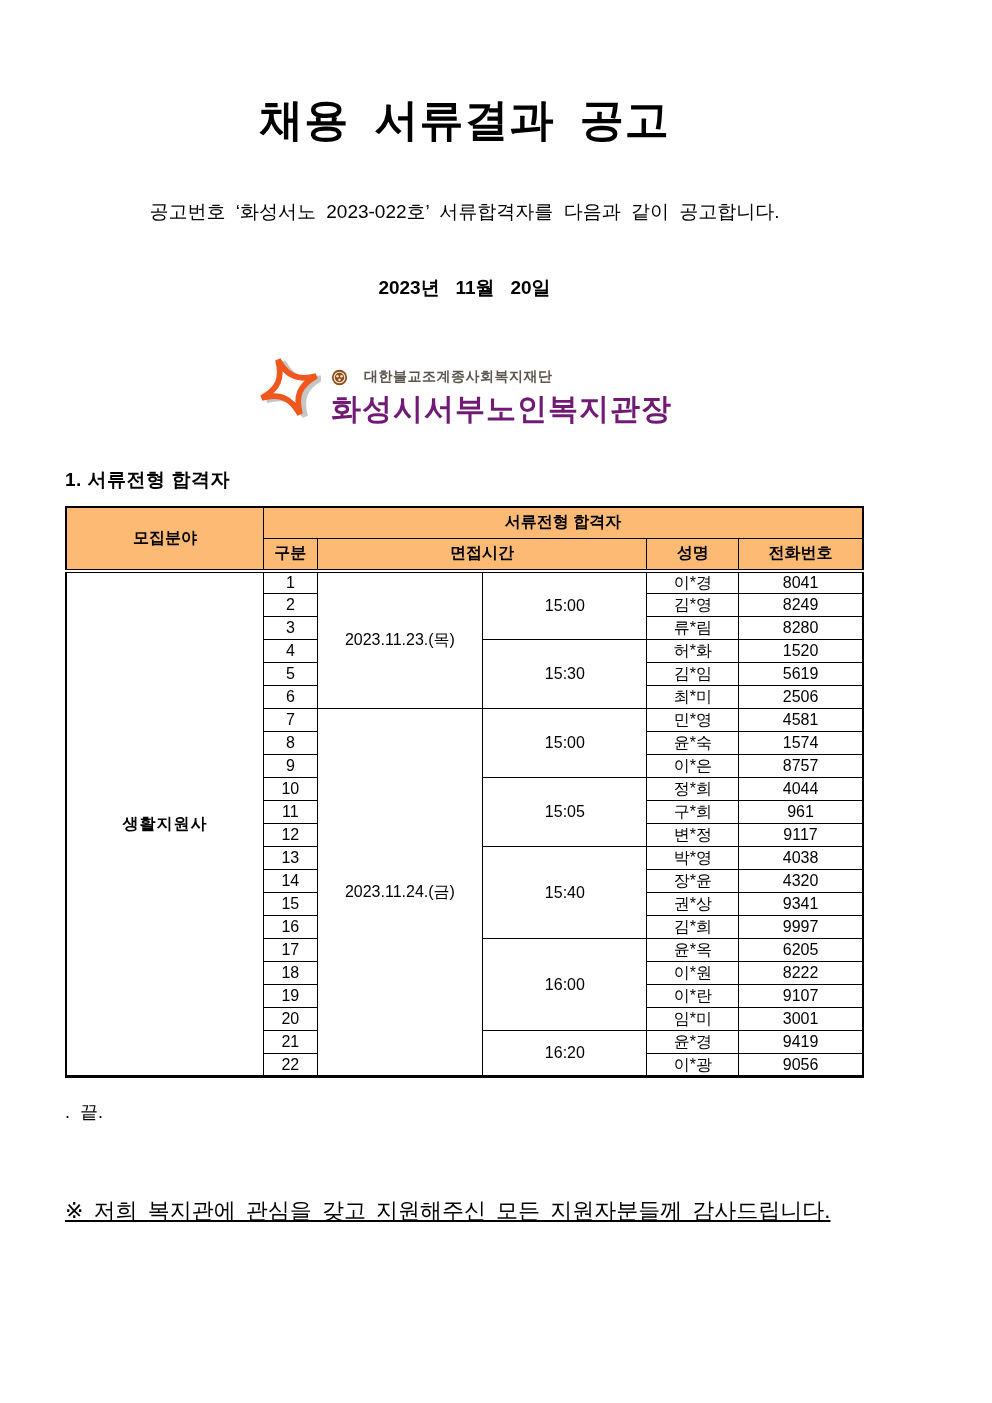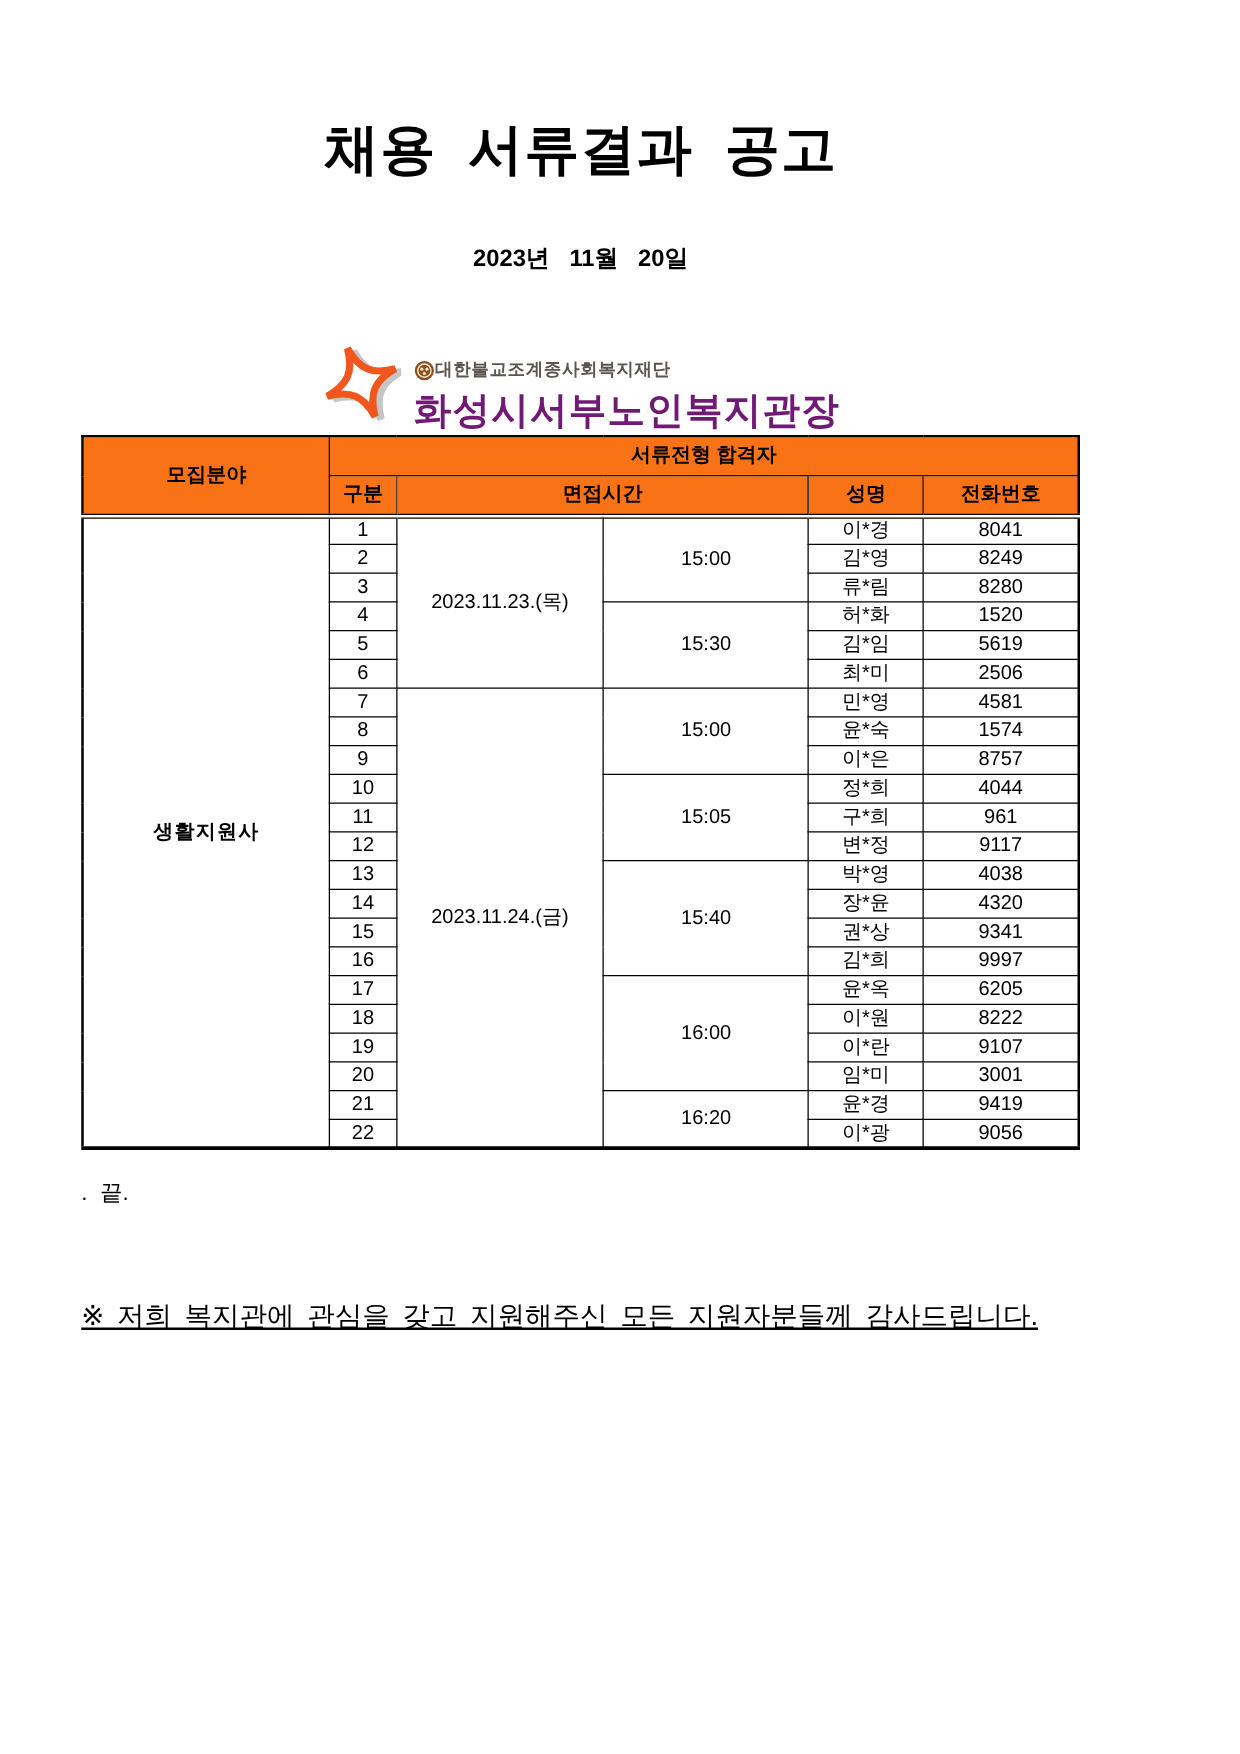--- a/index.html
+++ b/index.html
@@ -29,21 +29,21 @@
     font-weight: 700;
   }
 
   .logo-block {
     margin: 44px auto 0 auto;
     display: flex; justify-content: center; align-items: center;
     gap: 10px; height: 84px;
   }
   .logo-star { width: 64px; height: 84px; flex: 0 0 auto; }
   .logo-texts { display: flex; flex-direction: column; justify-content: center; }
-  .logo-top-line { display: flex; align-items: center; gap: 0; margin-top: 25px; }
+  .logo-top-line { display: flex; align-items: center; gap: 16px; margin-top: 25px; }
   .logo-foundation { color: #5B554E; font-size: 14px; font-weight: bold; letter-spacing: 0.5px; }
   .logo-emblem { width: 17px; height: 17px; }
   .logo-org-name { color: #701a75; font-size: 30px; font-weight: bold; letter-spacing: 1px; margin-top: 3px; }
 
   .section-heading {
     margin: 38px 0 13px 0;
     font-size: 19px; font-weight: bold; letter-spacing: 0.5px;
   }
 
   table.pass-table {
@@ -52,38 +52,39 @@
     table-layout: fixed;
     border: 2px solid #000;
     border-bottom-width: 3px;
   }
   .pass-table th, .pass-table td {
     border: 1px solid #000;
     text-align: center; vertical-align: middle;
     padding: 0; overflow: hidden;
   }
   .pass-table thead th {
-    background: #f97316;
+    background: #fdba74;
     font-size: 16px; font-weight: bold;
     height: 32px;
   }
   .pass-table thead th.header-sep { border-bottom: 4px double #000; }
   .pass-table tbody td {
     font-size: 16px; height: 23px; line-height: 1.0;
     background: #fff;
   }
   .pass-table td.cat-cell { font-size: 16px; letter-spacing: 1px; font-weight: bold; }
 </style>
 </head>
 <body>
 
 <div class="page">
 
   <h1 class="doc-title">채용 서류결과 공고</h1>
 
+  <p class="doc-subtitle">공고번호 ‘화성서노 2023-022호’ 서류합격자를 다음과 같이 공고합니다.</p>
 
   <p class="doc-date">2023년   11월   20일</p>
 
   <div class="logo-block">
     <svg class="logo-star" viewBox="0 0 100 110" aria-hidden="true">
       <g transform="rotate(-22 50 55)">
         <path d="M50,9 C54,39 66,51 96,55 C66,59 54,71 50,101 C46,71 34,59 4,55 C34,51 46,39 50,9 Z" fill="none" stroke="#C6C6C6" stroke-width="9" transform="translate(6,6)"></path>
         <path d="M50,9 C54,39 66,51 96,55 C66,59 54,71 50,101 C46,71 34,59 4,55 C34,51 46,39 50,9 Z" fill="#ffffff" stroke="#F0571F" stroke-width="9"></path>
       </g>
     </svg>
@@ -95,20 +96,21 @@
           <circle cx="7.6" cy="8.6" r="1.5" fill="#F5E6C8"></circle>
           <circle cx="12.4" cy="8.6" r="1.5" fill="#F5E6C8"></circle>
           <circle cx="10" cy="12.6" r="1.5" fill="#F5E6C8"></circle>
         </svg>
         <span class="logo-foundation">대한불교조계종사회복지재단</span>
       </div>
       <div class="logo-org-name">화성시서부노인복지관장</div>
     </div>
   </div>
 
+  <h2 class="section-heading">1. 서류전형 합격자</h2>
 
   <table class="pass-table">
     <colgroup>
       <col style="width:24.8%">
       <col style="width:6.7%">
       <col style="width:20.8%">
       <col style="width:20.6%">
       <col style="width:11.5%">
       <col style="width:15.6%">
     </colgroup>

